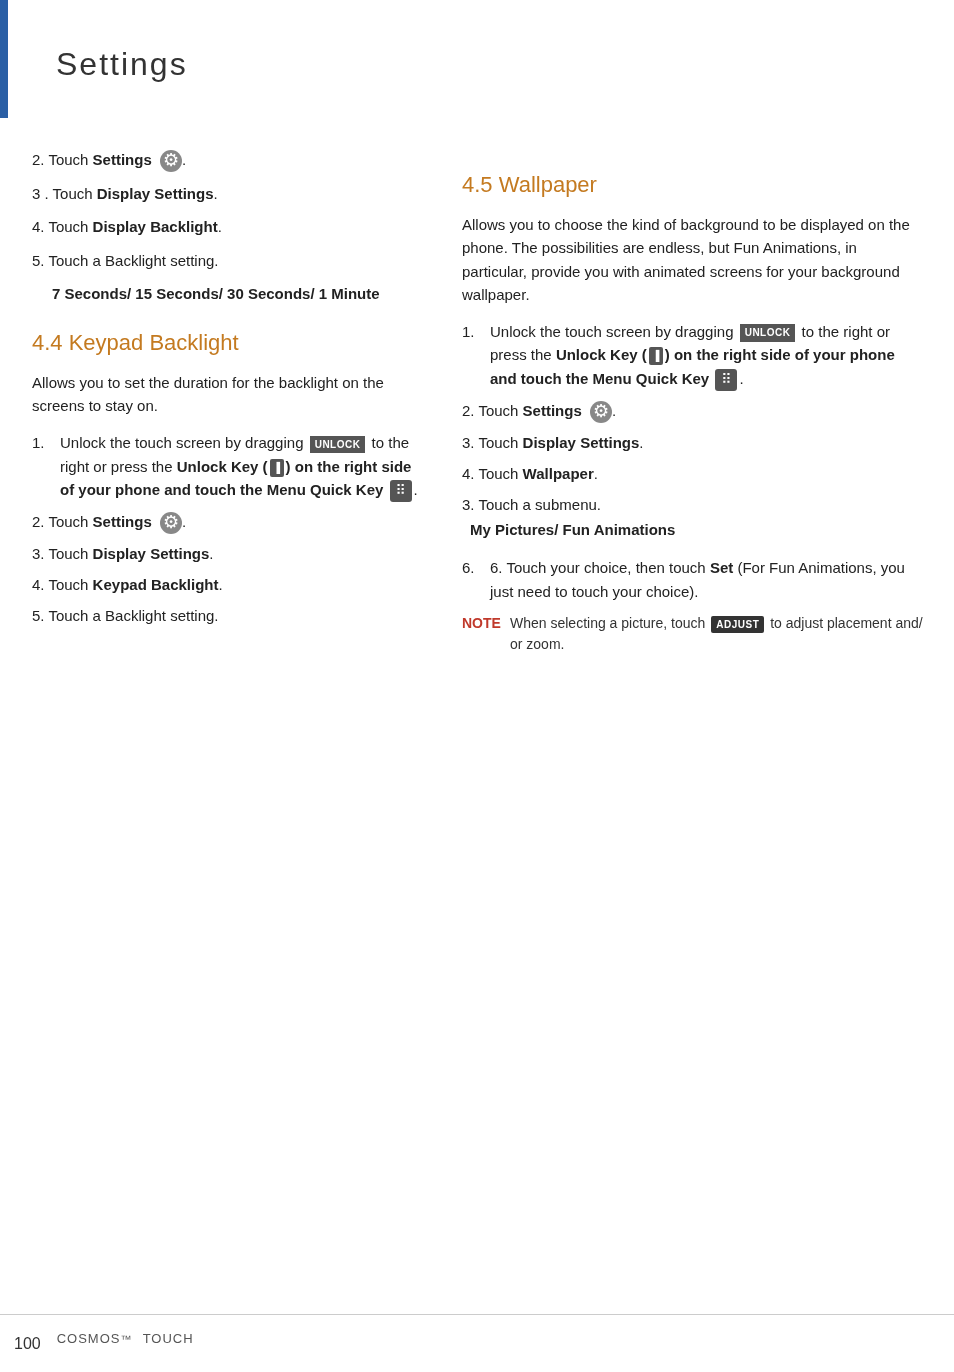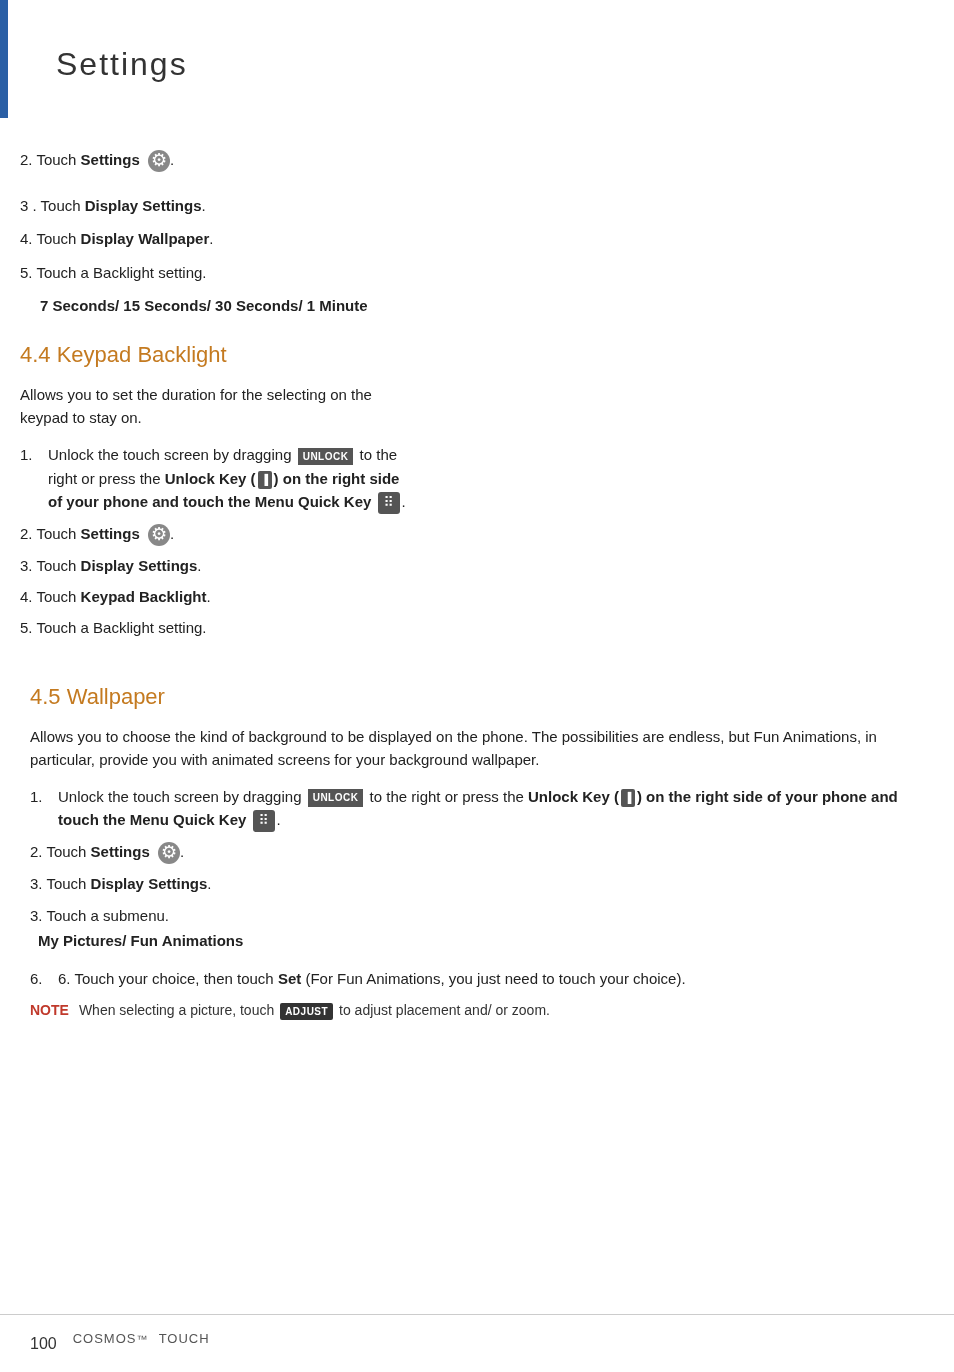--- a/index.html
+++ b/index.html
@@ -32,23 +32,23 @@
 
     .left-border {
       width: 8px;
       background: #2a5fa5;
       min-height: 100%;
       margin-right: 0;
     }
 
     .main-content {
       display: flex;
-      flex-direction: column;
+      flex-direction: row;
       flex: 1;
-      padding: 20px 30px 20px 20px;
+      padding: 20px 30px 20px 32px;
     }
 
     
     .left-col {
       width: 420px;
       padding-right: 30px;
       padding-top: 10px;
     }
 
     .right-col {
@@ -217,21 +217,21 @@
     .note-text {
       color: #333;
     }
 
     
     .footer {
       border-top: 1px solid #ccc;
       display: flex;
       flex-direction: row;
       align-items: center;
-      padding: 12px 30px;
+      padding: 12px 14px;
       margin-top: auto;
     }
     .footer-page {
       font-size: 16px;
       color: #333;
       font-weight: 400;
       margin-right: 16px;
     }
     .footer-brand {
       font-size: 22px;
@@ -277,34 +277,34 @@
   <div class="content-area">
     <div class="main-content">
 
       <div class="left-col">
 
         <ul class="step-list">
           <li>
             <span>2. Touch </span><span class="bold">Settings</span>
             <span class="icon-settings"></span>.
           </li>
-          <li style="margin-top:22px;">
+          <li style="margin-top:10px;">
             <span>3 . Touch </span><span class="bold">Display Settings</span><span>.</span>
           </li>
           <li style="margin-top:10px;">
-            <span>4. Touch </span><span class="bold">Display Wallpaper</span><span>.</span>
+            <span>4. Touch </span><span class="bold">Display Backlight</span><span>.</span>
           </li>
           <li style="margin-top:10px;">
             <span>5. Touch a Backlight setting.</span>
           </li>
         </ul>
         <div class="indented-block">7 Seconds/ 15 Seconds/ 30 Seconds/ 1 Minute</div>
 
         <div class="section-heading">4.4 Keypad Backlight</div>
-        <p class="section-intro">Allows you to set the duration for the selecting on the keypad to stay on.</p>
+        <p class="section-intro">Allows you to set the duration for the backlight on the screens to stay on.</p>
 
         <ul class="step-list">
 
           <li>
             <div class="step-inline">
               <span class="num">1.</span>
               <span class="text">
                 <span>Unlock the touch screen by dragging</span>
                 <span class="icon-unlock">UNLOCK</span>
                 <span>to the right or press the</span>
@@ -354,20 +354,23 @@
 
           <li style="margin-top:8px;">
             <span>2. Touch </span><span class="bold">Settings</span>
             <span class="icon-settings"></span>.
           </li>
 
           <li style="margin-top:8px;">
             <span>3. Touch </span><span class="bold">Display Settings</span><span>.</span>
           </li>
 
+          <li style="margin-top:8px;">
+            <span>4. Touch </span><span class="bold">Wallpaper</span><span>.</span>
+          </li>
 
           <li style="margin-top:8px;">
             <span>3. Touch a submenu.</span>
             <div class="indented-block" style="margin-left:8px; margin-top:2px;">My Pictures/ Fun Animations</div>
           </li>
 
           <li style="margin-top:0;">
             <div class="step-inline">
               <span class="num">6.</span>
               <span class="text">

